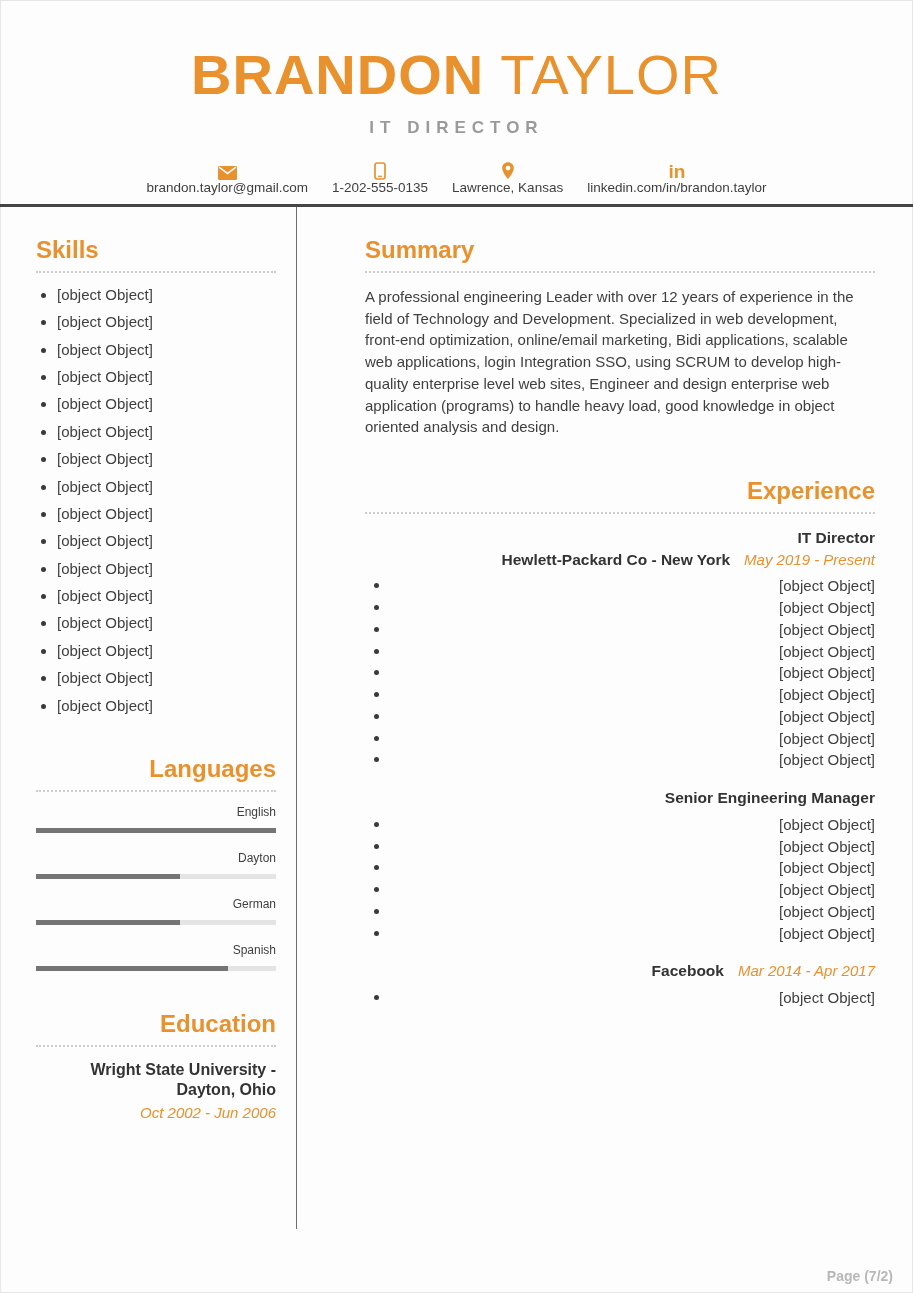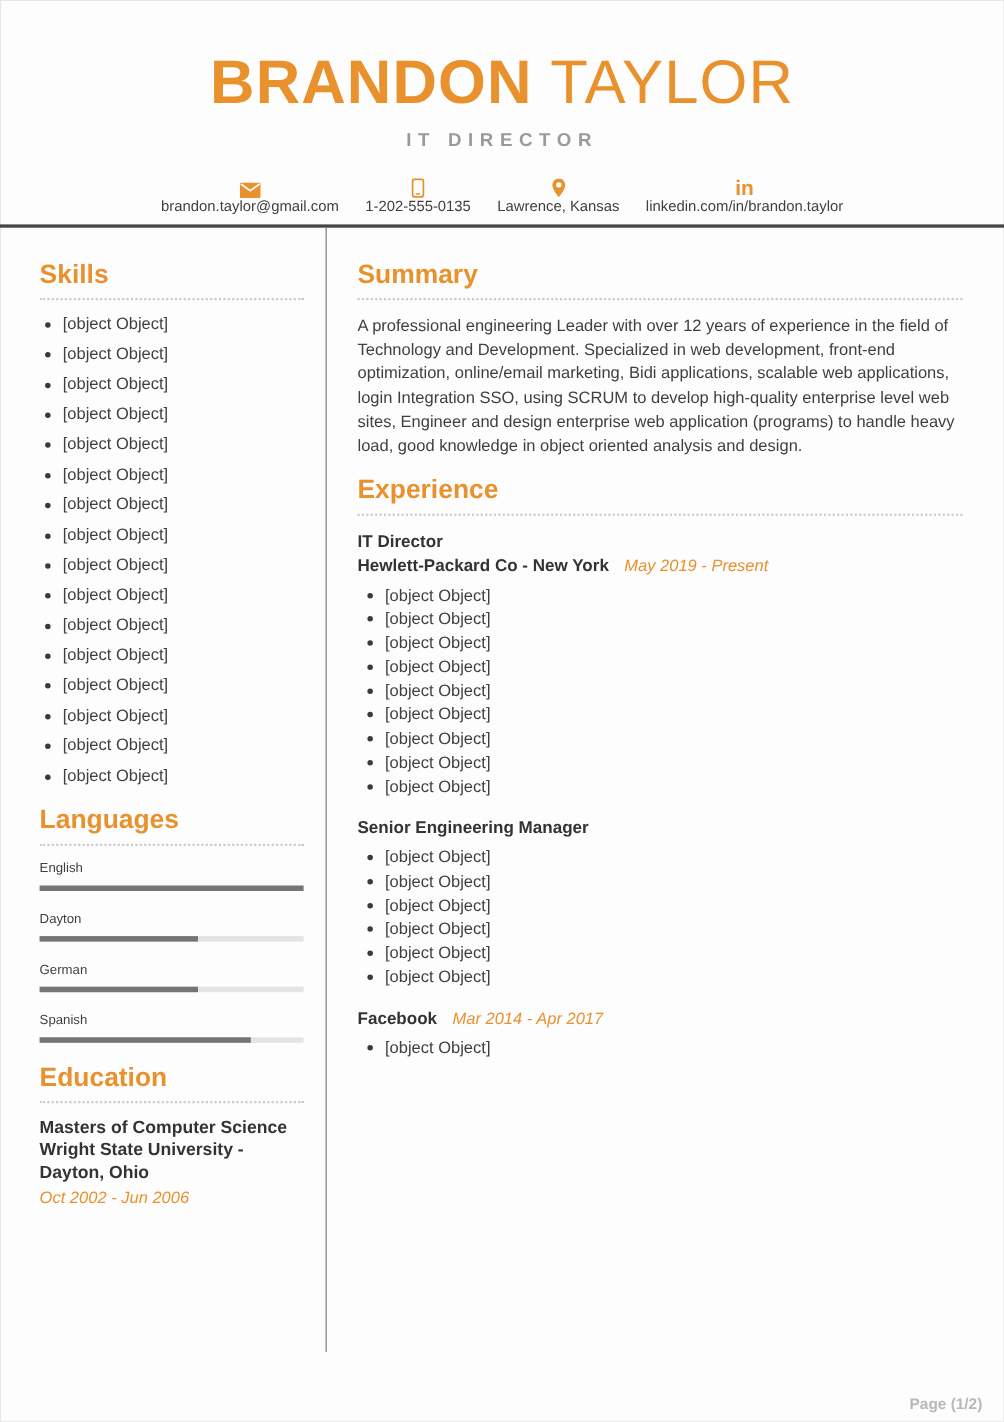--- a/index.html
+++ b/index.html
@@ -29,29 +29,29 @@
   .name{font-size:56px;line-height:1.05;color:var(--accent);letter-spacing:1px;}
   .name .first{font-weight:700;margin-right:16px;}
   .name .last{font-weight:400;}
   .role{margin-top:13px;font-size:17px;font-weight:600;letter-spacing:6px;color:var(--muted);}
   .contacts{margin-top:24px;display:flex;justify-content:center;align-items:flex-end;gap:24px;}
   .contact{display:flex;flex-direction:column;align-items:center;gap:0;font-size:13.5px;color:var(--text);}
   .contact .icn{height:18px;display:flex;align-items:flex-end;justify-content:center;color:var(--accent);}
   .li-glyph{font-weight:800;font-size:19px;line-height:0.9;color:var(--accent);font-family:"Liberation Sans",sans-serif;}
   .top-rule{margin-top:9px;border:0;border-top:3px solid var(--rule);}
   
-  .columns{display:flex;align-items:stretch;height:1022px;overflow:hidden;}
+  .columns{display:flex;align-items:stretch;height:1022px;overflow:hidden;gap:40px;}
   .col-left{width:297px;flex:0 0 297px;padding:29px 20px 0 36px;border-right:1px solid var(--divider);}
   .col-right{flex:1;padding:29px 38px 0 28px;}
   .section-heading{
     font-size:24px;font-weight:700;color:var(--accent);
     padding-bottom:7px;border-bottom:2px dotted var(--dots);margin-bottom:13px;
   }
   .section{margin-bottom:0;}
-  .mt-section{margin-top:16px;}
+  .mt-section{margin-top:39px;text-align:right;}
   
   .skills-list{list-style:none;}
   .skills-list li{position:relative;padding-left:21px;font-size:15px;line-height:1.26;margin-bottom:8.5px;}
   .skills-list li::before{content:"";position:absolute;left:5px;top:7px;width:5px;height:5px;border-radius:50%;background:#3a3a3a;}
   
   .lang-list{list-style:none;}
   .lang-item{margin-bottom:18px;}
   .lang-name{font-size:12px;margin-bottom:9px;}
   .lang-bar{height:5px;background:var(--bar-track);}
   .lang-fill{height:100%;background:var(--bar-fill);}
@@ -191,21 +191,20 @@
             <div class="lang-name">Spanish</div>
             <div class="lang-bar">
               <div class="lang-fill" style="width: 80%;"></div>
             </div>
           </li>
         </ul>
     </div>
 
     <div class="section mt-section">
       <div class="section-heading">Education</div>
-      <div class="edu-degree">Masters of Computer Science</div>
       <div class="edu-school">Wright State University - Dayton, Ohio</div>
       <div class="edu-dates">Oct 2002 - Jun 2006</div>
     </div>
 
   </div>
 
   <div class="col-right">
 
     <div class="section">
       <div class="section-heading">Summary</div>
@@ -269,13 +268,13 @@
 
                 <li>[object Object]</li>
               </ul>
           </div>
         </div>
     </div>
 
   </div>
 </div>
 
-<div class="page-indicator">Page (1/2)</div>
+<div class="page-indicator">Page (7/2)</div>
 
 </body></html>

